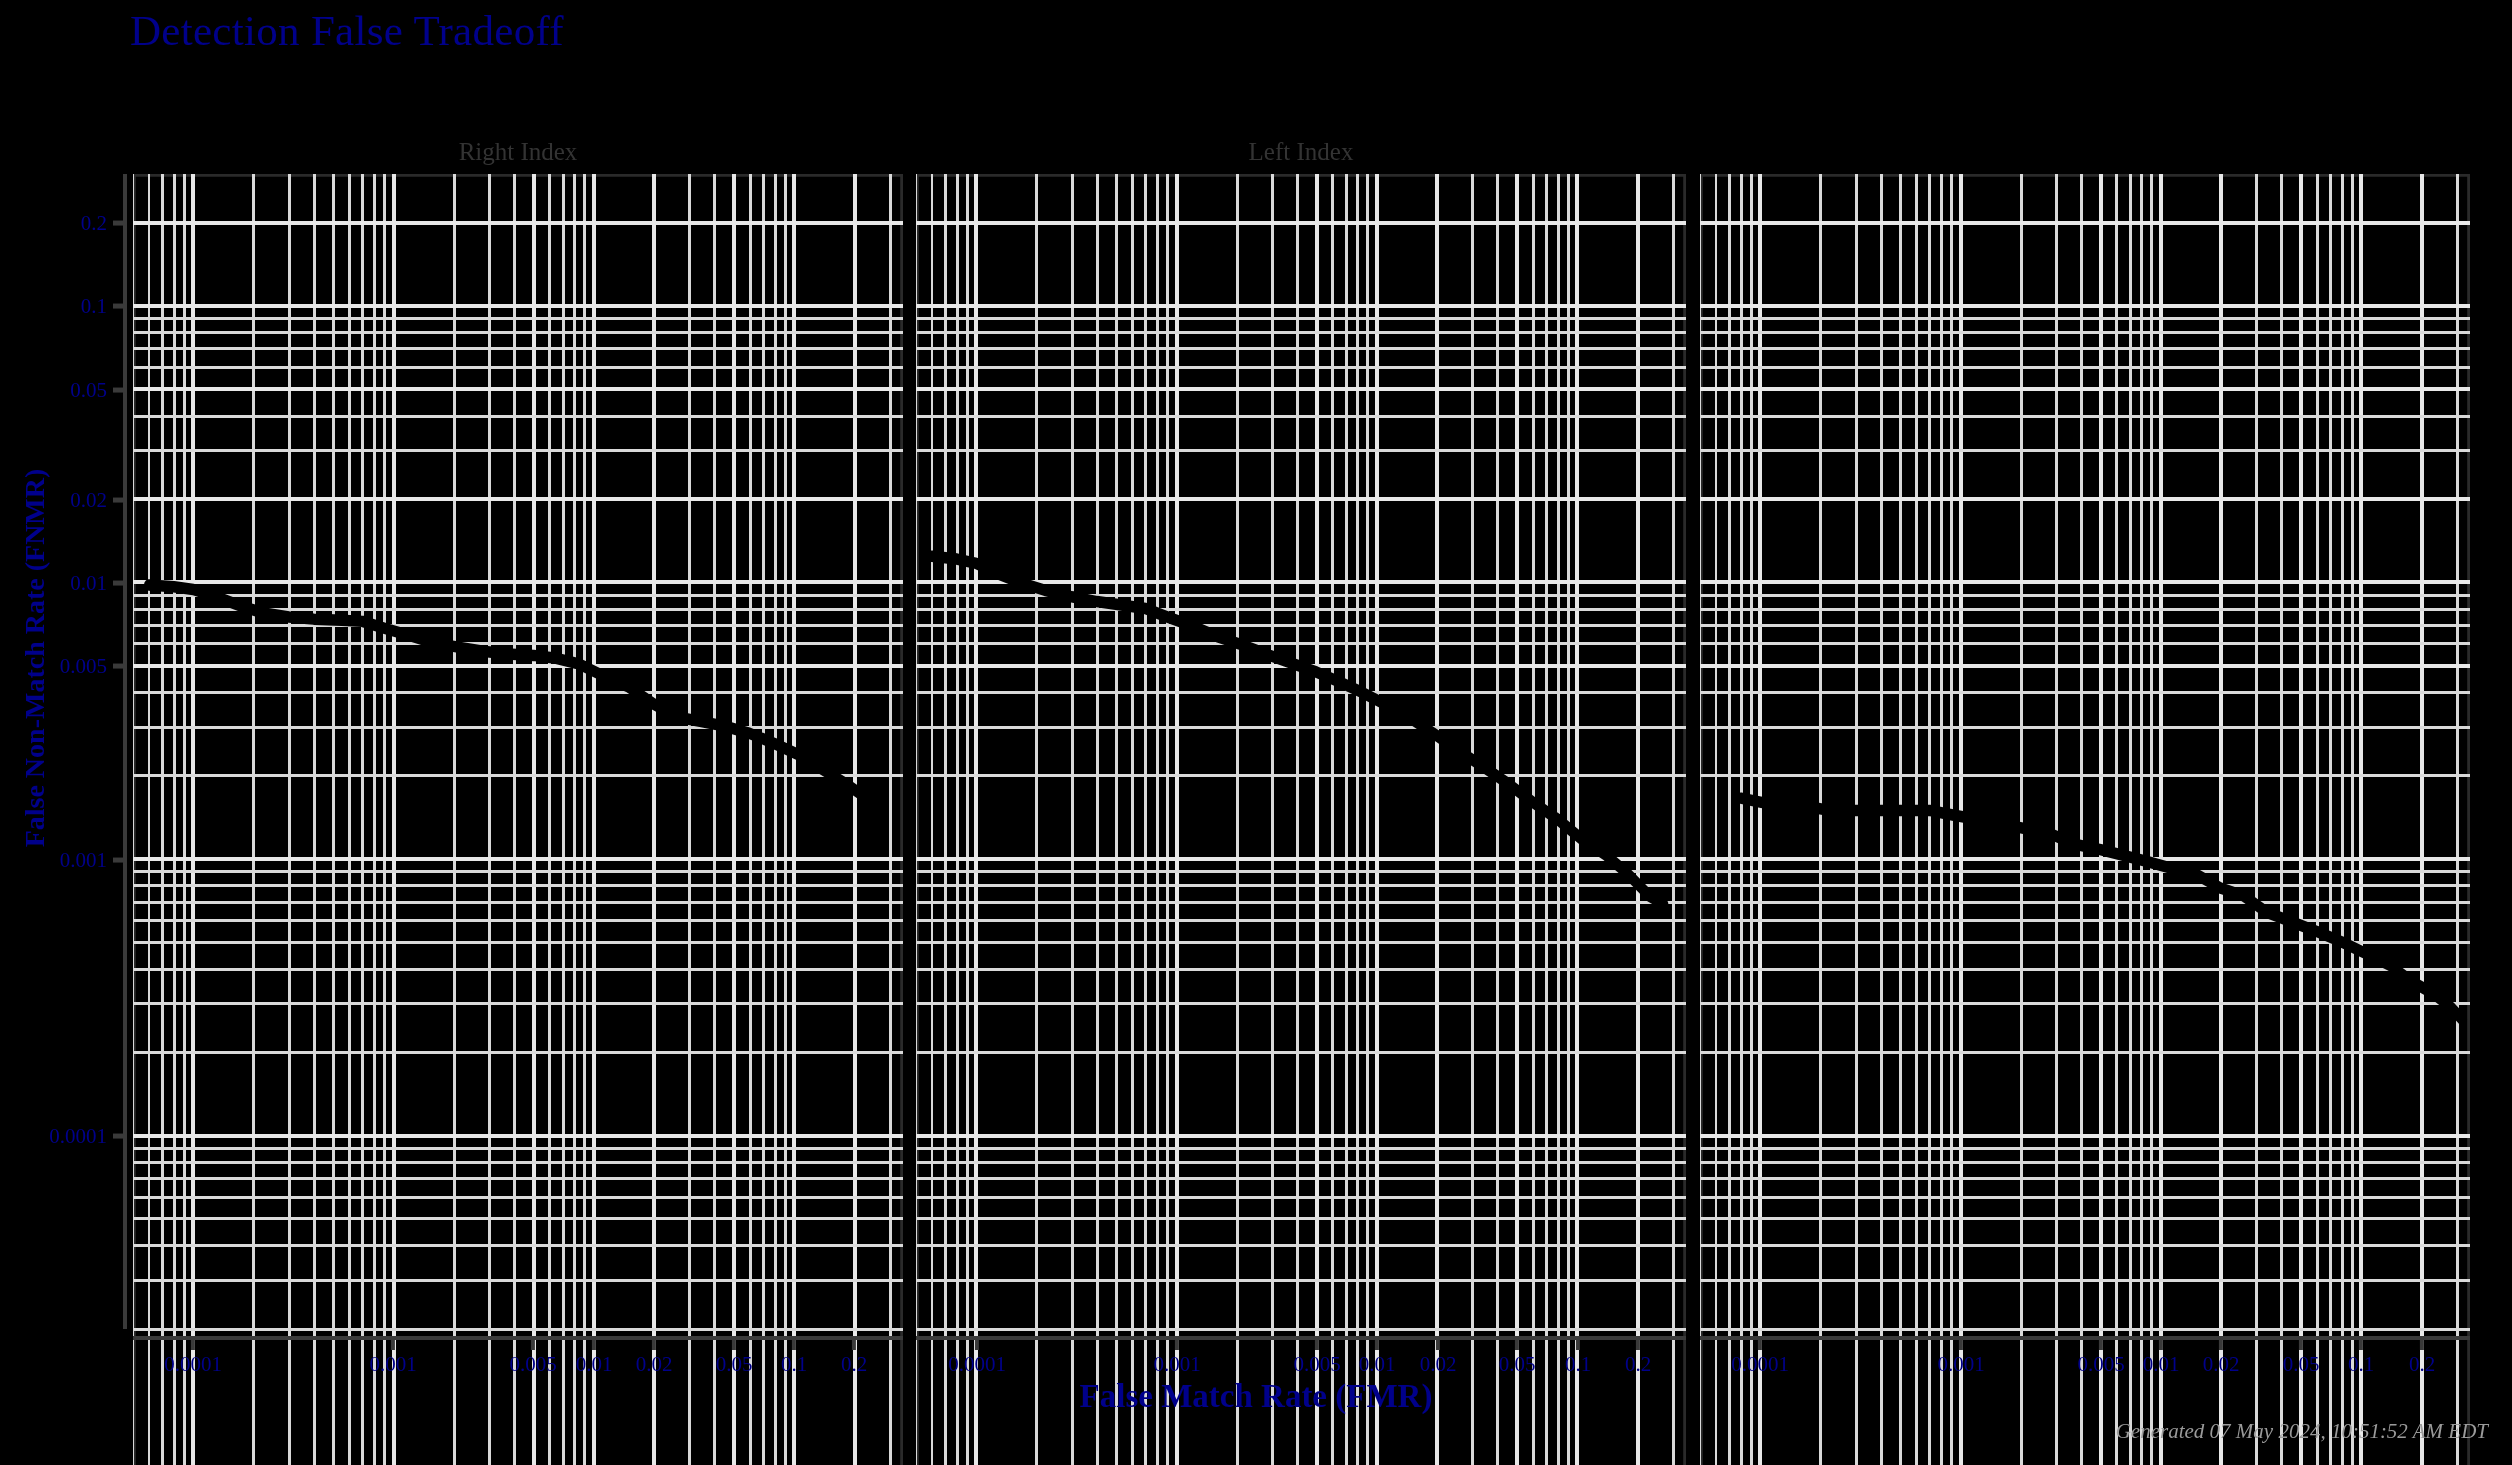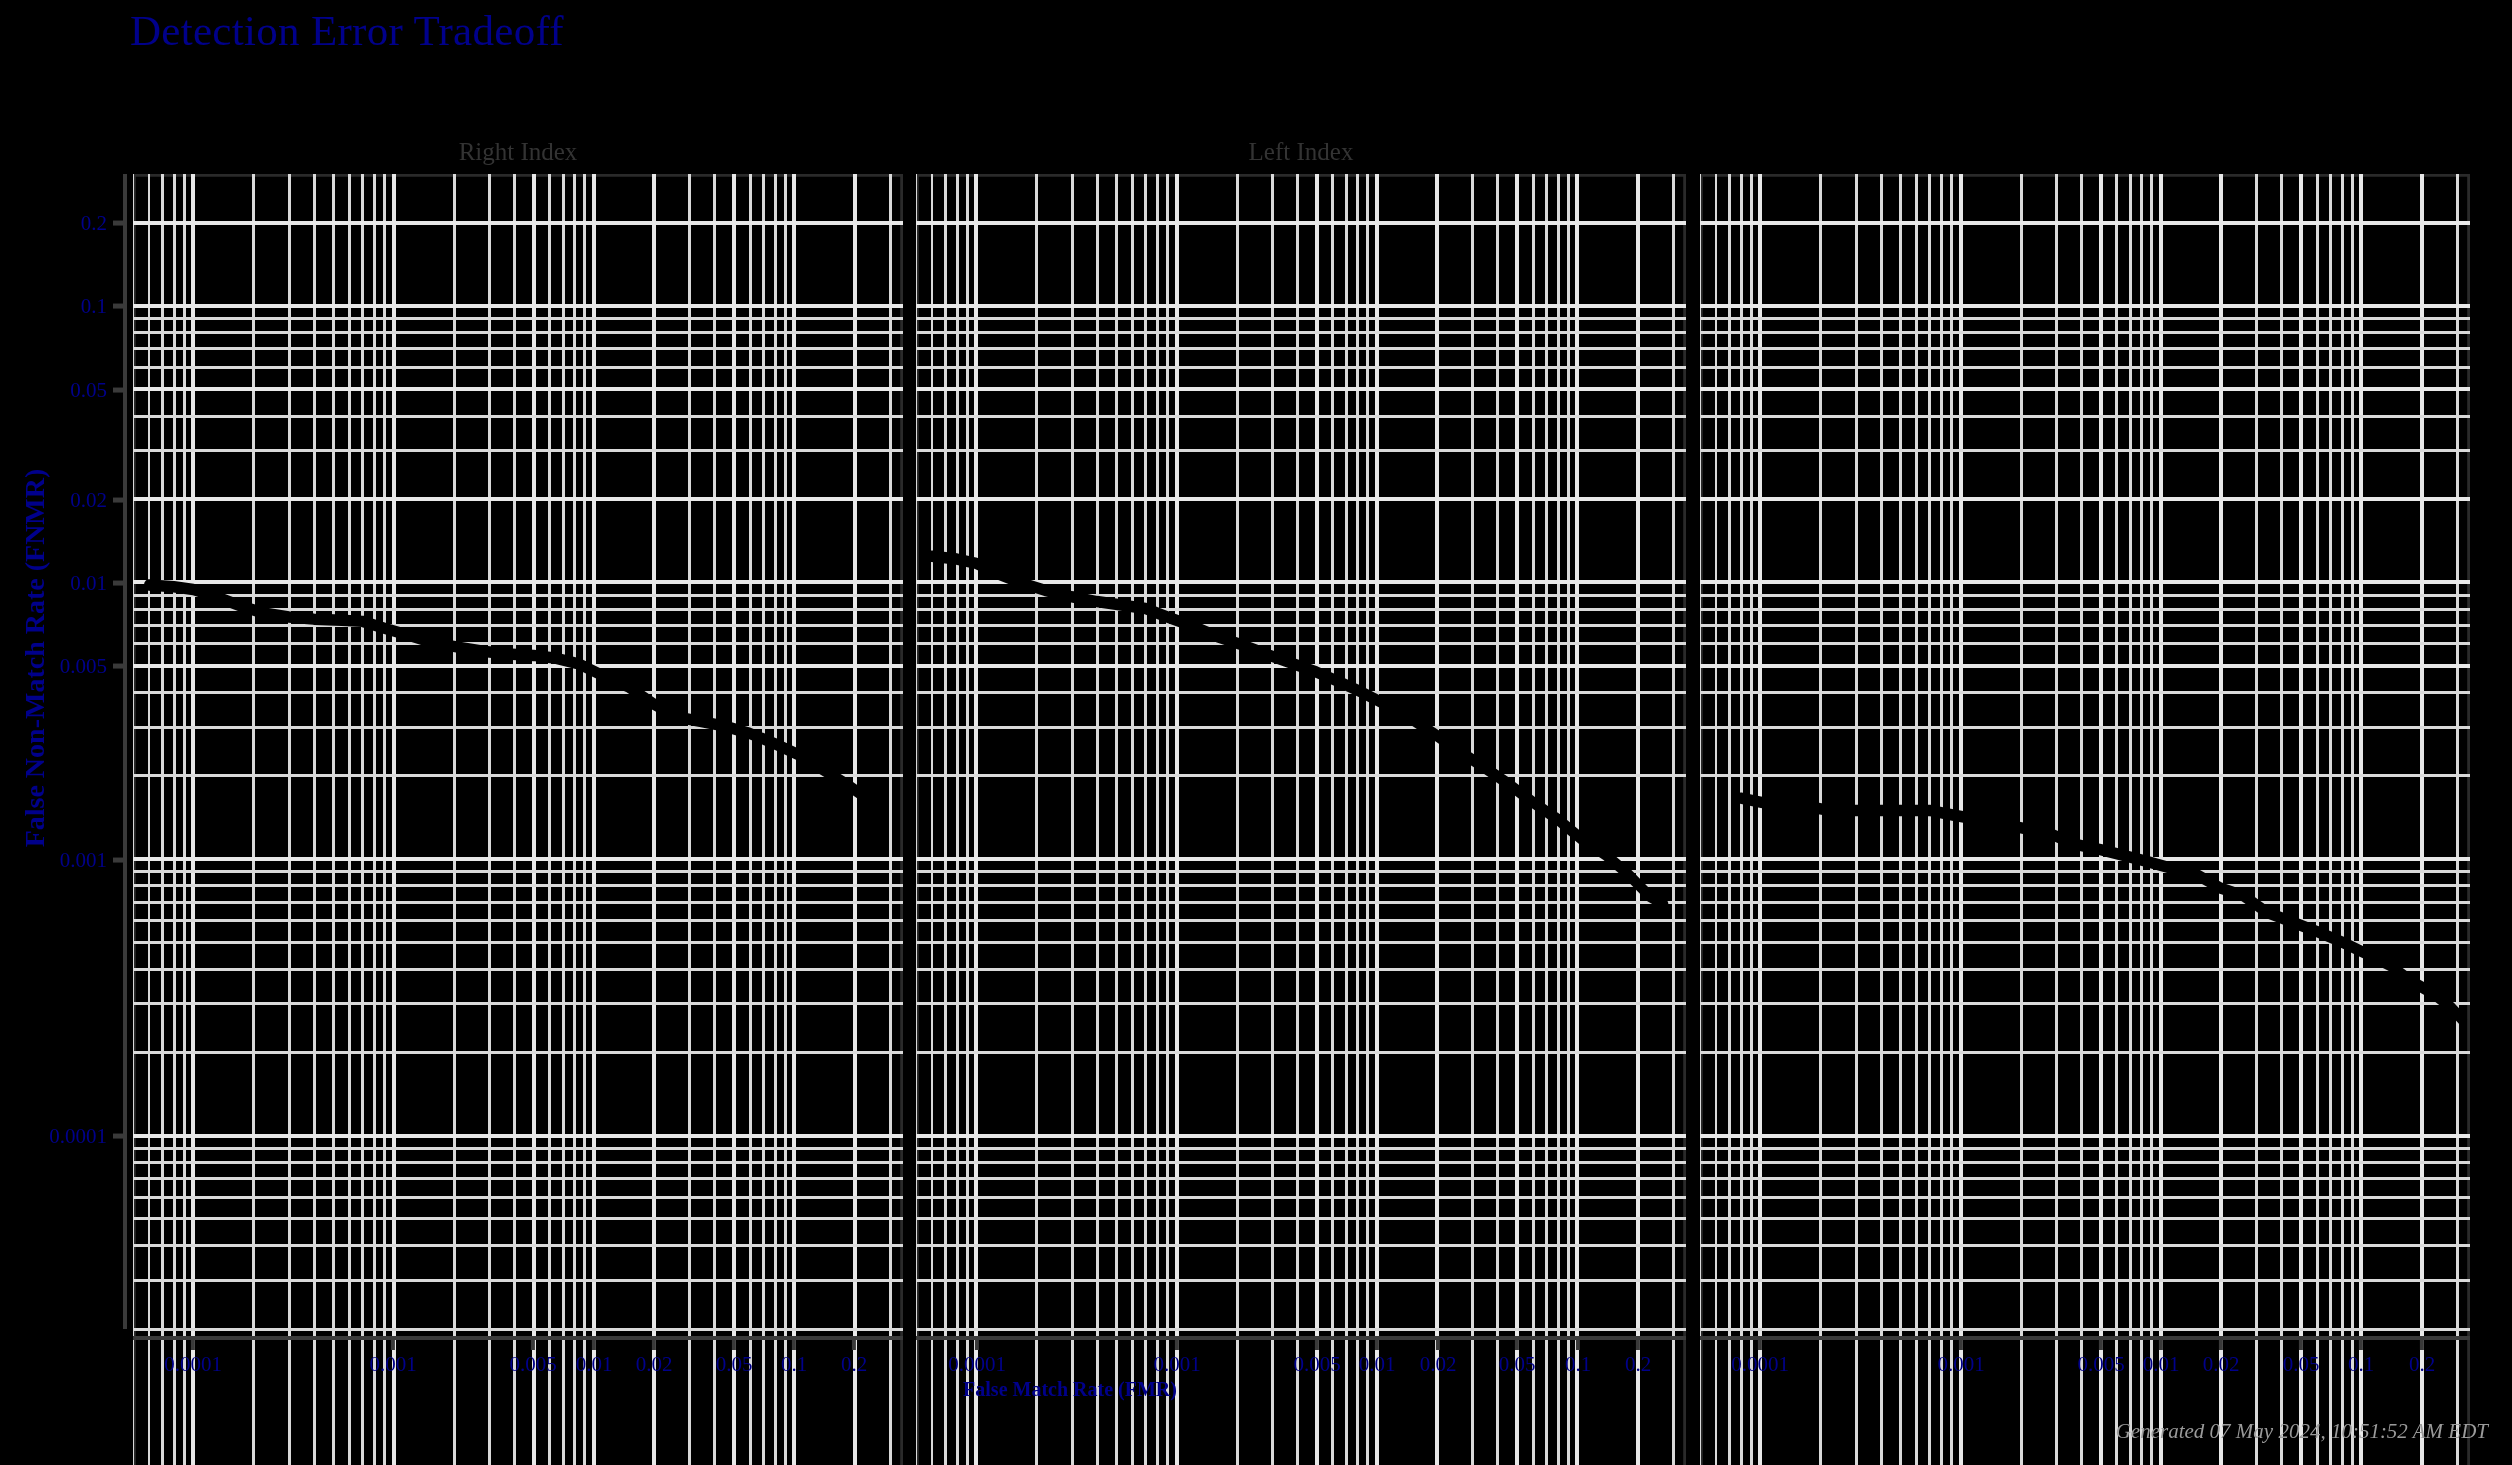--- a/index.html
+++ b/index.html
@@ -44,42 +44,42 @@
   .yaxis-line{position:absolute;width:3.5px;background:#3a3a3a;}
 
   .xtick-label{
     position:absolute;font-size:21px;color:#00008b;white-space:nowrap;
     transform:translateX(-50%);
   }
   .xtick-mark{position:absolute;width:4.2px;height:14px;background:#3a3a3a;transform:translateX(-50%);}
   .xaxis-line{position:absolute;height:3.5px;background:#3a3a3a;}
 
   #xaxis-title{
-    position:absolute;top:1378px;left:0;width:2140px;text-align:center;
-    font-size:20px;color:#00008b;font-weight:bold;
+    position:absolute;top:1378px;left:0;width:2512px;text-align:center;
+    font-size:33px;color:#00008b;font-weight:bold;
     font-family:"Liberation Serif", serif;
   }
   #yaxis-title{
     position:absolute;left:-244px;top:642px;width:558px;text-align:center;
     font-size:28px;color:#00008b;font-weight:bold;
     transform:rotate(-90deg);transform-origin:center center;
     font-family:"Liberation Serif", serif;white-space:nowrap;
   }
   #footer{
     position:absolute;right:24px;top:1419px;
     font-size:21px;color:#9a9a9a;font-style:italic;
     font-family:"Liberation Serif", serif;white-space:nowrap;
   }
 </style>
 </head>
 <body>
 
 <div class="fig">
 
-  <div id="main-title">Detection Error Tradeoff</div>
+  <div id="main-title">Detection False Tradeoff</div>
 
   <div id="panels-host">
       <div class="panel" style="left: 133px; width: 770px;">
         <div class="panel-title">Right Index</div>
         <div class="plotbox">
           <div class="gridlayer">
             <div class="vline" style="left: -1.4px;"></div>
             <div class="vline" style="left: 14.5px;"></div>
             <div class="vline" style="left: 28px;"></div>
             <div class="vline" style="left: 40px;"></div>

